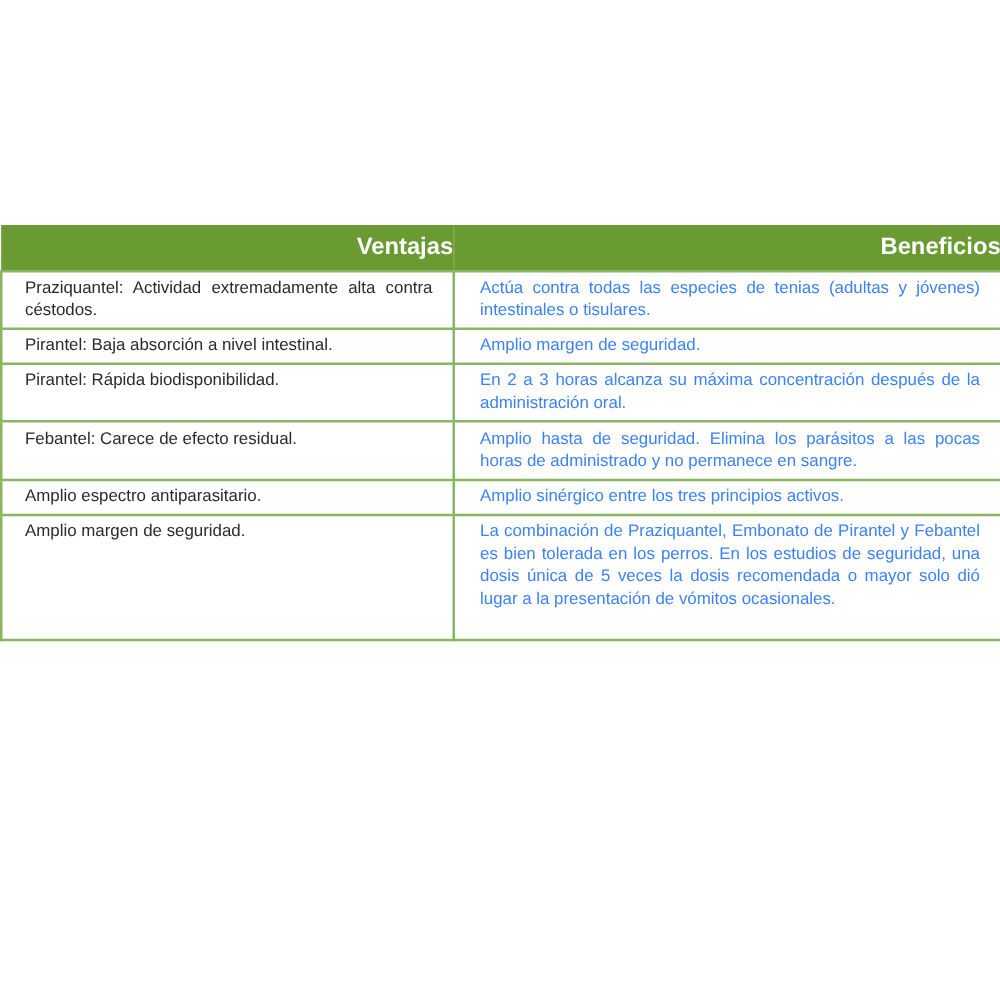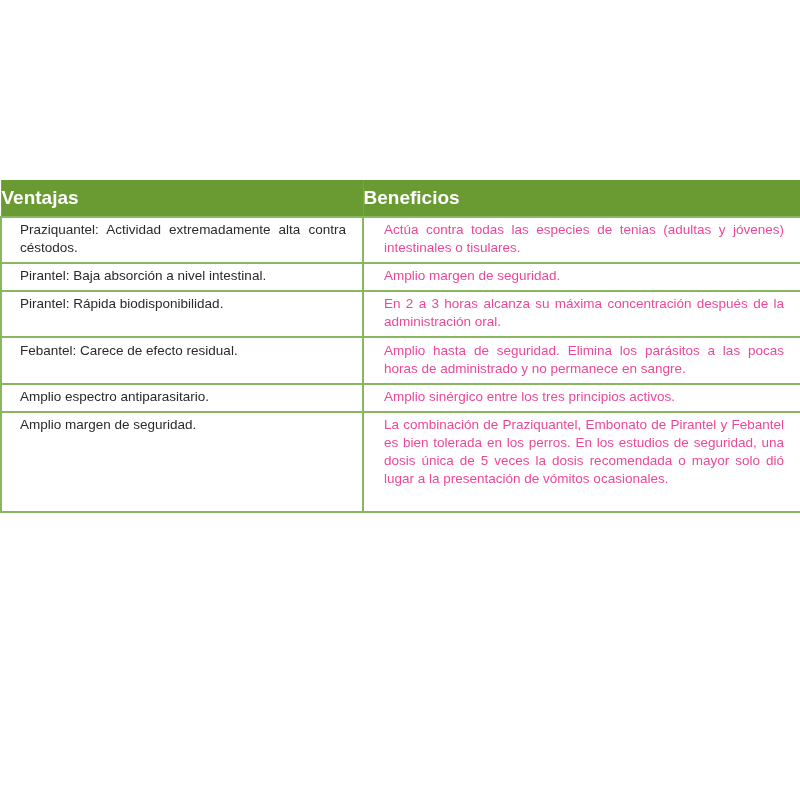--- a/index.html
+++ b/index.html
@@ -3,26 +3,26 @@
 <meta charset="utf-8">
 <style>
   html, body { margin: 0; padding: 0; background: #ffffff; }
   body { width: 800px; height: 800px; position: relative; overflow: hidden; font-family: "Liberation Sans", sans-serif; }
   .table-wrap { position: absolute; left: 0; top: 180px; width: 800px; }
   table { border-collapse: collapse; width: 800px; table-layout: fixed; }
   col.c1 { width: 362px; }
   col.c2 { width: 438px; }
   th {
     background: #6a9a32; color: #ffffff; font-weight: bold; font-size: 19px;
-    height: 36px; padding: 0; text-align: left;
+    height: 36px; padding: 0; text-align: right;
     border-left: 1px solid #7aa543; border-right: 1px solid #7aa543;
   }
   td {
     border: 2px solid #8ab662; vertical-align: top;
-    font-size: 13.5px; line-height: 18px; color: #ec4899;
+    font-size: 13.5px; line-height: 18px; color: #3b82f6;
     padding: 3px 16px 5px 18px;
   }
   td.left { font-weight: normal; color: #2a2a2a; text-align: justify; }
   td.right { text-align: justify; padding-left: 20px; padding-right: 16px; }
   tr.r1 td { height: 36px; }
   tr.r2 td { height: 54px; }
   tr.r3 td { height: 18px; margin-left: 17px; }
   tr.r4 td { height: 36px; }
   tr.r5 td { height: 36px; padding-top: 3px; }
   tr.r6 td { height: 36px; padding-top: 4px; }

